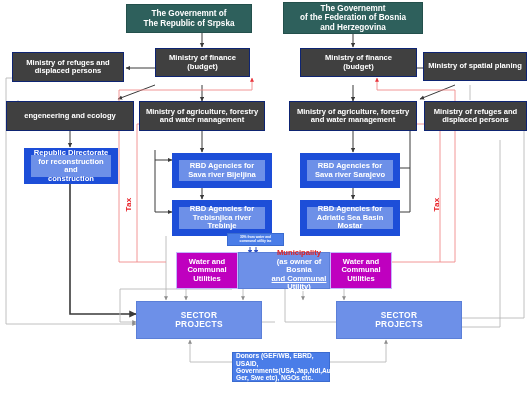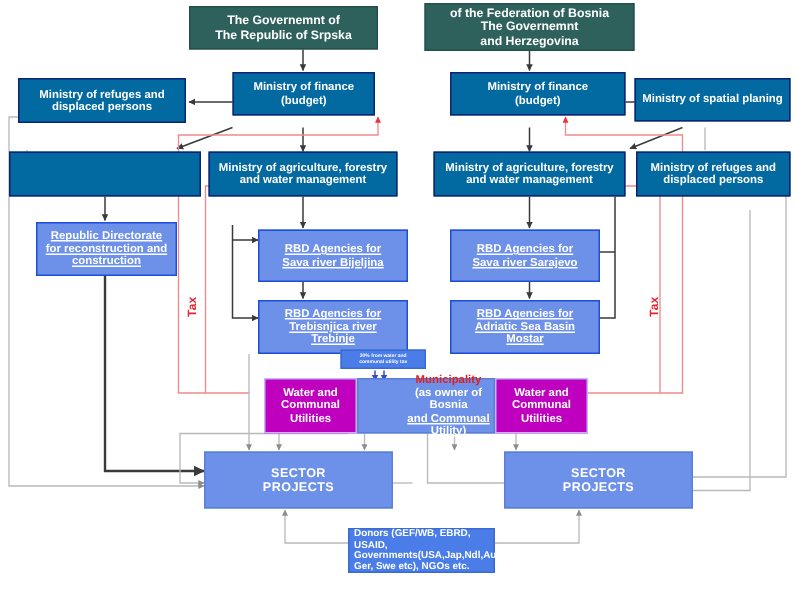--- a/index.html
+++ b/index.html
@@ -32,29 +32,28 @@
     line-height:1.12;
     padding:1px 2px;
     z-index:3;
   }
   .gov{
     background:#2e605c;
     border:1px solid #23504c;
     font-size:8.2px;
   }
   .ministry{
-    background:#0369a1;
+    background:#404040;
     border:1px solid #0e2472;
     font-size:7.6px;
   }
   .agency{
     background:#6d90e8;
-    border:1px solid #1d4ed8;
+    border:7px solid #1d4ed8;
     font-size:7.6px;
-    text-decoration:underline;
   }
   .sector{
     background:#6d90e8;
     border:1px solid #5b7fd8;
     font-size:8.4px;
     letter-spacing:.3px;
   }
   .utility{
     background:#bf00bf;
     border:1px solid #c4b5fd;
@@ -220,20 +219,21 @@
 
   <div class="node ministry" style="left:12px; top:52px; width:112px; height:30px;">
     <div>
       <div class="ln">Ministry of refuges and</div>
       <div class="ln">displaced persons</div>
     </div>
   </div>
 
   <div class="node ministry" style="left:6px; top:101px; width:128px; height:30px;">
     <div>
+      <div class="ln">engeneering and ecology</div>
     </div>
   </div>
 
   <div class="node ministry" style="left:139px; top:101px; width:126px; height:30px;">
     <div>
       <div class="ln">Ministry of agriculture, forestry</div>
       <div class="ln">and water management</div>
     </div>
   </div>
 
@@ -272,22 +272,22 @@
 
   <div class="node sector" style="left:136px; top:301px; width:126px; height:38px;">
     <div>
       <div class="ln">SECTOR</div>
       <div class="ln">PROJECTS</div>
     </div>
   </div>
 
   <div class="node gov" style="left:283px; top:2px; width:140px; height:32px;">
     <div>
+      <div class="ln">The Governemnt</div>
       <div class="ln">of the Federation of Bosnia</div>
-      <div class="ln">The Governemnt</div>
       <div class="ln">and Herzegovina</div>
     </div>
   </div>
 
   <div class="node ministry" style="left:300px; top:48px; width:117px; height:29px;">
     <div>
       <div class="ln">Ministry of finance</div>
       <div class="ln">(budget)</div>
     </div>
   </div>

